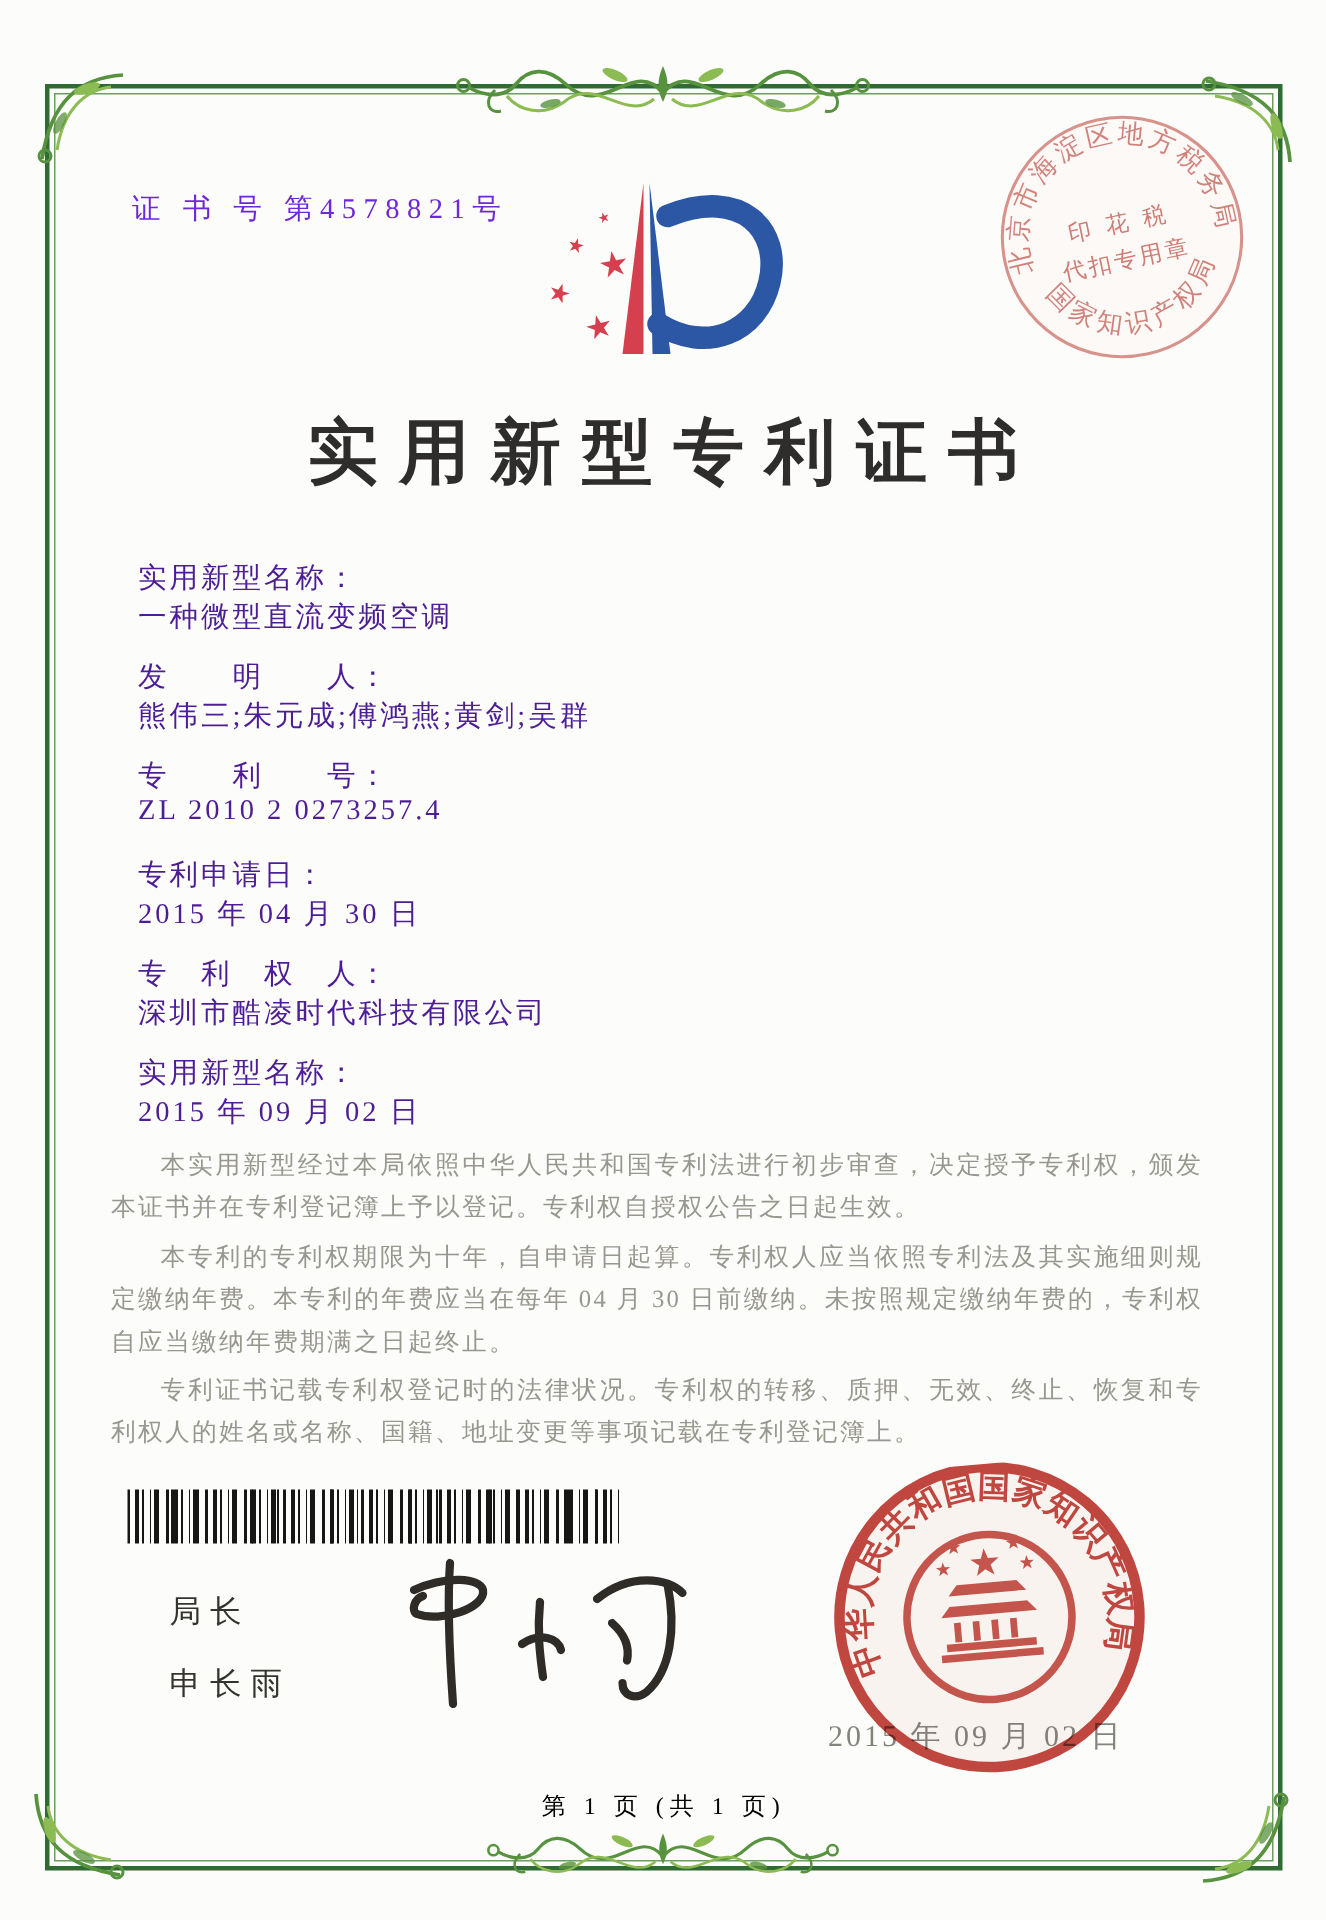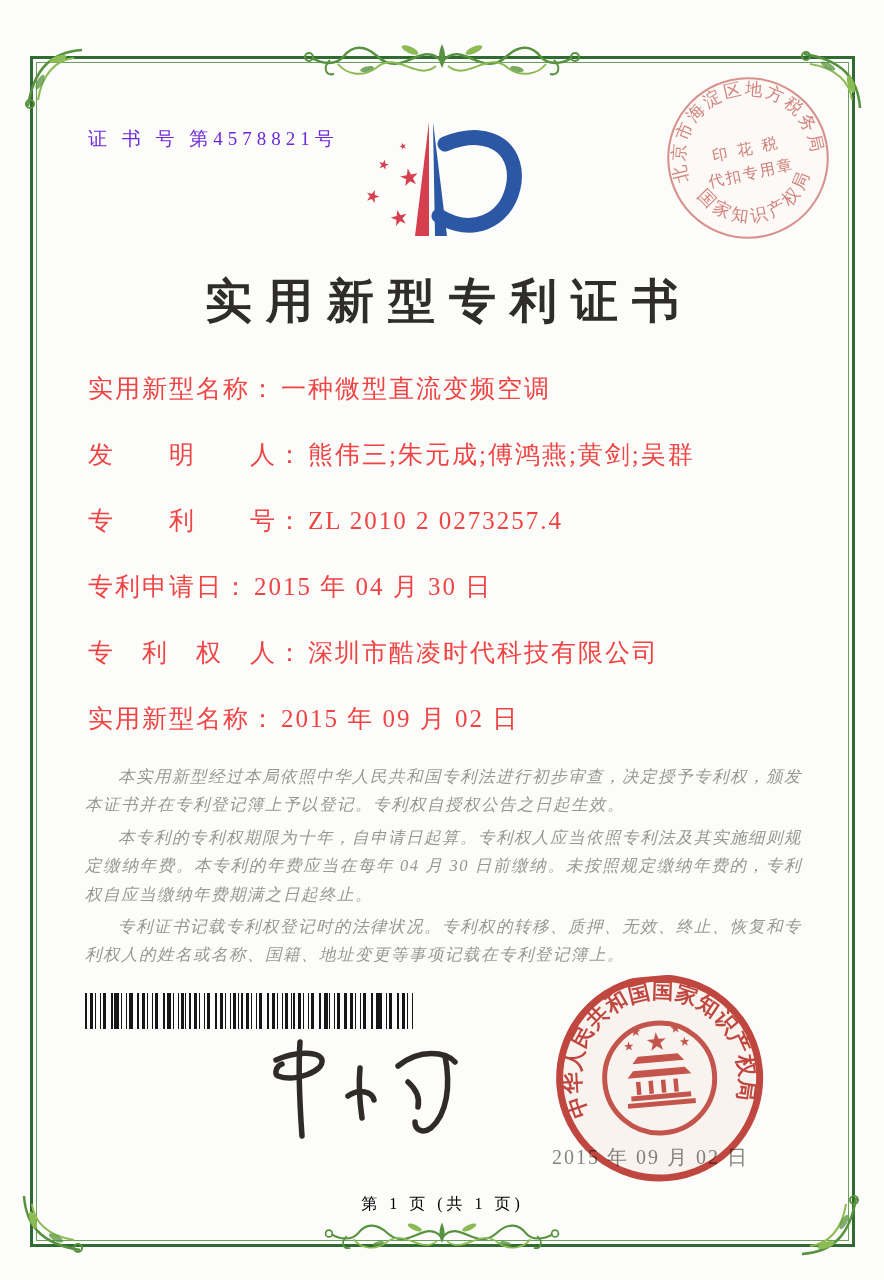--- a/index.html
+++ b/index.html
@@ -40,25 +40,25 @@
   .star.s4{left:32px;top:76px;font-size:17px;transform:rotate(18deg);}
   .star.s5{left:57px;top:96px;font-size:21px;transform:rotate(-14deg);}
   .title{
     position:absolute;left:0;right:0;top:254px;text-align:center;
     font-size:47px;font-weight:600;color:#2e2d2b;
     letter-spacing:14px;padding-left:14px;margin-top:16px;
   }
   
   .fields{position:absolute;left:88px;top:372px;width:720px;}
   .field{display:flex;align-items:baseline;height:22px;margin-bottom:44px;
-    font-size:25px;color:#ef4444;letter-spacing:2px;white-space:nowrap;}
+    font-size:19px;color:#4c1d95;letter-spacing:2px;white-space:nowrap;flex-direction:column;}
   .field .label{flex:none;}
   .field .value{margin-left:4px;}
   
-  .body-text{position:absolute;left:85px;right:82px;top:763px;font-style:italic;}
+  .body-text{position:absolute;left:74px;right:82px;top:763px;}
   .body-text p{
     margin:0 0 4px;text-indent:2em;text-align:justify;
     font-size:16.5px;line-height:1.72;letter-spacing:1.5px;color:#98978f;
   }
   
   .barcode{
     position:absolute;left:85px;top:993px;width:328px;height:36px;
     background-image:
       repeating-linear-gradient(90deg,#161616 0 2px,transparent 2px 5px,#161616 5px 8px,transparent 8px 10px,#161616 10px 11px,transparent 11px 15px,#161616 15px 16px,transparent 16px 18px,#161616 18px 21px,transparent 21px 26px),
       repeating-linear-gradient(90deg,transparent 0 29px,#161616 29px 31px,transparent 31px 47px,#161616 47px 48px,transparent 48px 53px);
@@ -193,20 +193,24 @@
   </div>
 
   <div class="body-text">
     <p>本实用新型经过本局依照中华人民共和国专利法进行初步审查，决定授予专利权，颁发本证书并在专利登记簿上予以登记。专利权自授权公告之日起生效。</p>
     <p>本专利的专利权期限为十年，自申请日起算。专利权人应当依照专利法及其实施细则规定缴纳年费。本专利的年费应当在每年 04 月 30 日前缴纳。未按照规定缴纳年费的，专利权自应当缴纳年费期满之日起终止。</p>
     <p>专利证书记载专利权登记时的法律状况。专利权的转移、质押、无效、终止、恢复和专利权人的姓名或名称、国籍、地址变更等事项记载在专利登记簿上。</p>
   </div>
 
   <div class="barcode"></div>
 
+  <div class="director">
+    <div>局长</div>
+    <div class="name">申长雨</div>
+  </div>
 
   <svg class="signature" viewBox="0 0 240 125">
     <g stroke="#2f2c28" stroke-width="5.5" fill="none" stroke-linecap="round">
       <path d="M52,16 C50,45 52,82 54,110"></path>
       <path d="M28,34 C50,24 72,26 74,34 C76,46 46,56 30,50 C26,48 28,40 34,38"></path>
       <path d="M112,42 C110,62 112,78 114,92"></path>
       <path d="M100,70 C112,62 124,66 126,74"></path>
       <path d="M150,40 C172,22 198,26 207,36"></path>
       <path d="M197,30 C203,60 199,88 183,102 C175,108 167,104 167,96"></path>
       <path d="M160,56 C168,63 172,71 170,81"></path>

